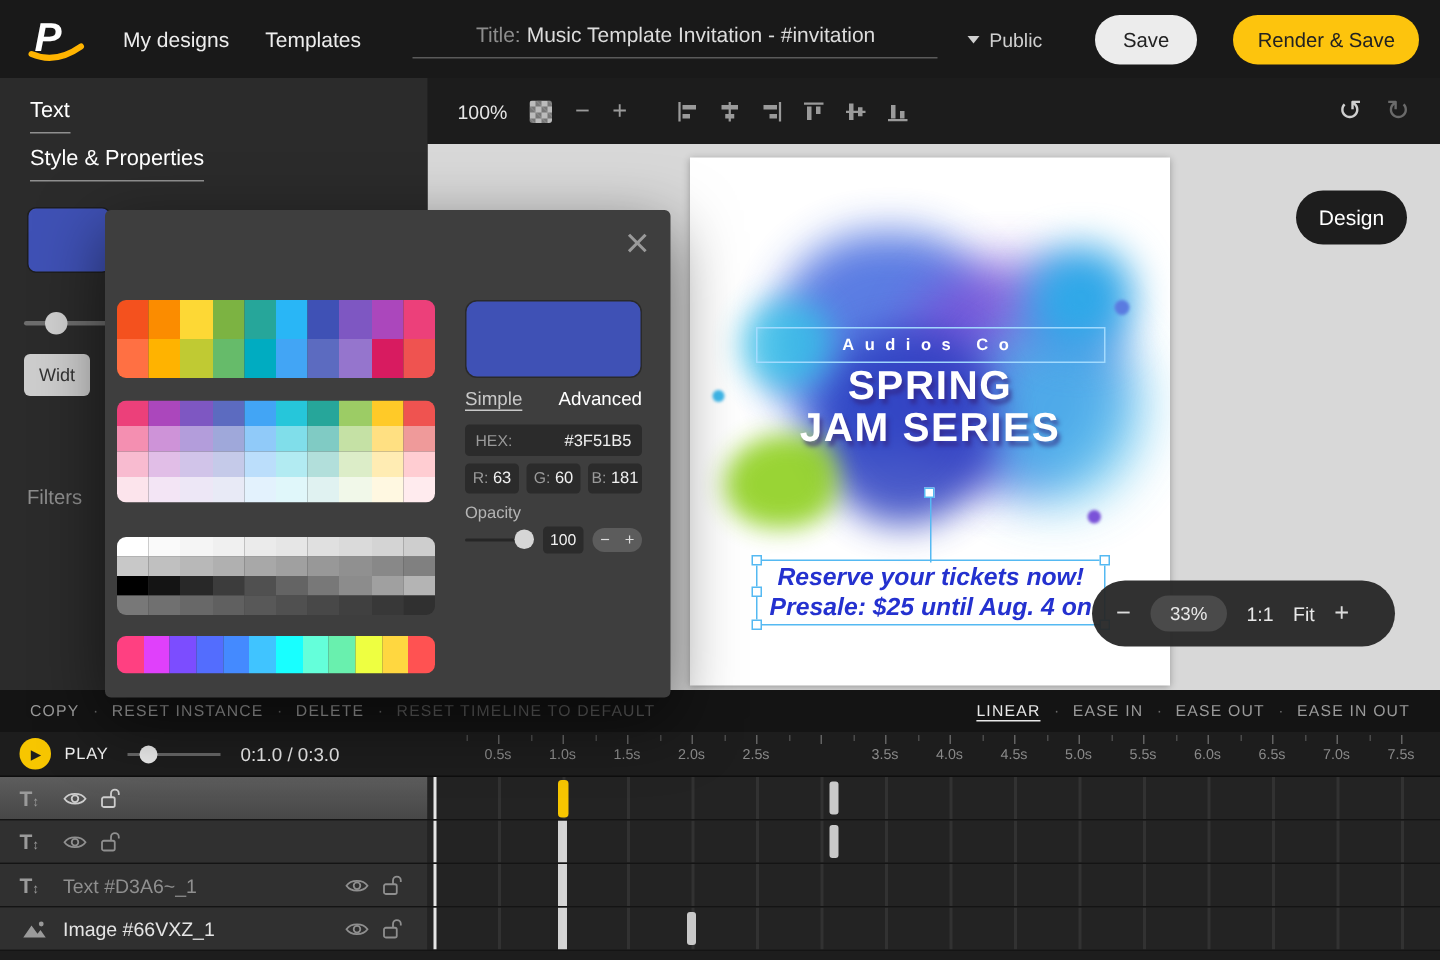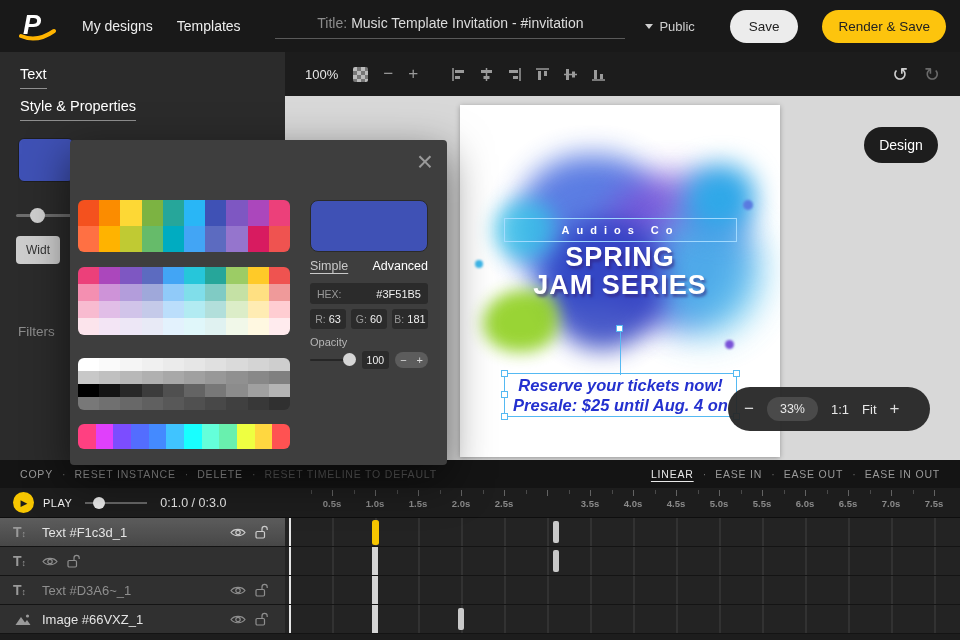--- a/index.html
+++ b/index.html
@@ -131,21 +131,21 @@
   .tl-header { height:30px; display:flex; border-bottom:1px solid #0e0e0e; }
   .tl-header-left { width:285px; flex:0 0 auto; display:flex; align-items:center; gap:9px; padding-left:13px; }
   .play-btn { width:21px; height:21px; border-radius:50%; background:#f7c600; display:flex; align-items:center;
               justify-content:center; cursor:pointer; }
   .play-btn span { color:#1d1d1d; font-size:9px; margin-left:1px; }
   .play-label { color:#f0f0f0; font-size:11px; letter-spacing:.5px; }
   .hslider { position:relative; width:62px; height:2px; background:#666; margin:0 4px; }
   .hslider .knob { position:absolute; left:8px; top:-5px; width:12px; height:12px; border-radius:50%; background:#e8e8e8; cursor:pointer; }
   .time-display { color:#e8e8e8; font-size:12.5px; white-space:nowrap; }
   .ruler-lane { flex:1; position:relative; overflow:hidden; }
-  .r-label { position:absolute; top:10px; transform:translateX(-50%); font-size:9.5px; color:#8a8a8a;font-weight:bold; }
+  .r-label { position:absolute; top:10px; transform:translateX(-50%); font-size:9.5px; color:#8a8a8a; }
   .r-tick { position:absolute; top:2px; width:1px; height:4px; background:#4a4a4a; }
   .r-tick.major { height:6px; background:#636363; }
   .tl-row { display:flex; height:29px; border-bottom:1px solid #141414; }
   .tl-label { width:285px; flex:0 0 auto; background:#303030; display:flex; align-items:center; gap:9px;
               padding:0 16px 0 13px; cursor:pointer; }
   .tl-row.selected .tl-label { background:linear-gradient(180deg,#5d5d5d,#474747); }
   .tico { color:#9a9a9a; font-size:14px; font-weight:bold; width:20px; flex:0 0 auto; }
   .tico .tar { font-size:9px; font-weight:normal; }
   .iico path, .iico circle { fill:#9a9a9a; }
   .iico { width:20px; flex:0 0 auto; }
@@ -518,21 +518,20 @@
           <div class="r-label" style="left: 520px;">6.0s</div>
           <div class="r-label" style="left: 563px;">6.5s</div>
           <div class="r-label" style="left: 606px;">7.0s</div>
           <div class="r-label" style="left: 649px;">7.5s</div>
         </div>
     </div>
     <div id="tracks">
         <div class="tl-row selected">
           <div class="tl-label">
             <span class="tico">T<span class="tar">↕</span></span>
-            <span class="tl-name">Text #F1c3d_1</span>
             <svg class="row-ic" width="16" height="11" viewBox="0 0 16 11">
               <path d="M1 5.5 C4 1.2 12 1.2 15 5.5 C12 9.8 4 9.8 1 5.5 Z" fill="none" stroke="currentColor" stroke-width="1.2"></path>
               <circle cx="8" cy="5.5" r="2.2" fill="none" stroke="currentColor" stroke-width="1.2"></circle>
             </svg>
             <svg class="row-ic" width="14" height="14" viewBox="0 0 14 14">
               <rect x="1" y="6.5" width="8.5" height="6.5" rx="1.2" fill="none" stroke="currentColor" stroke-width="1.2"></rect>
               <path d="M7 6.5 V4 a2.6 2.6 0 0 1 5.2 0 v1" fill="none" stroke="currentColor" stroke-width="1.2"></path>
             </svg>
           </div>
           <div class="tl-lane">

